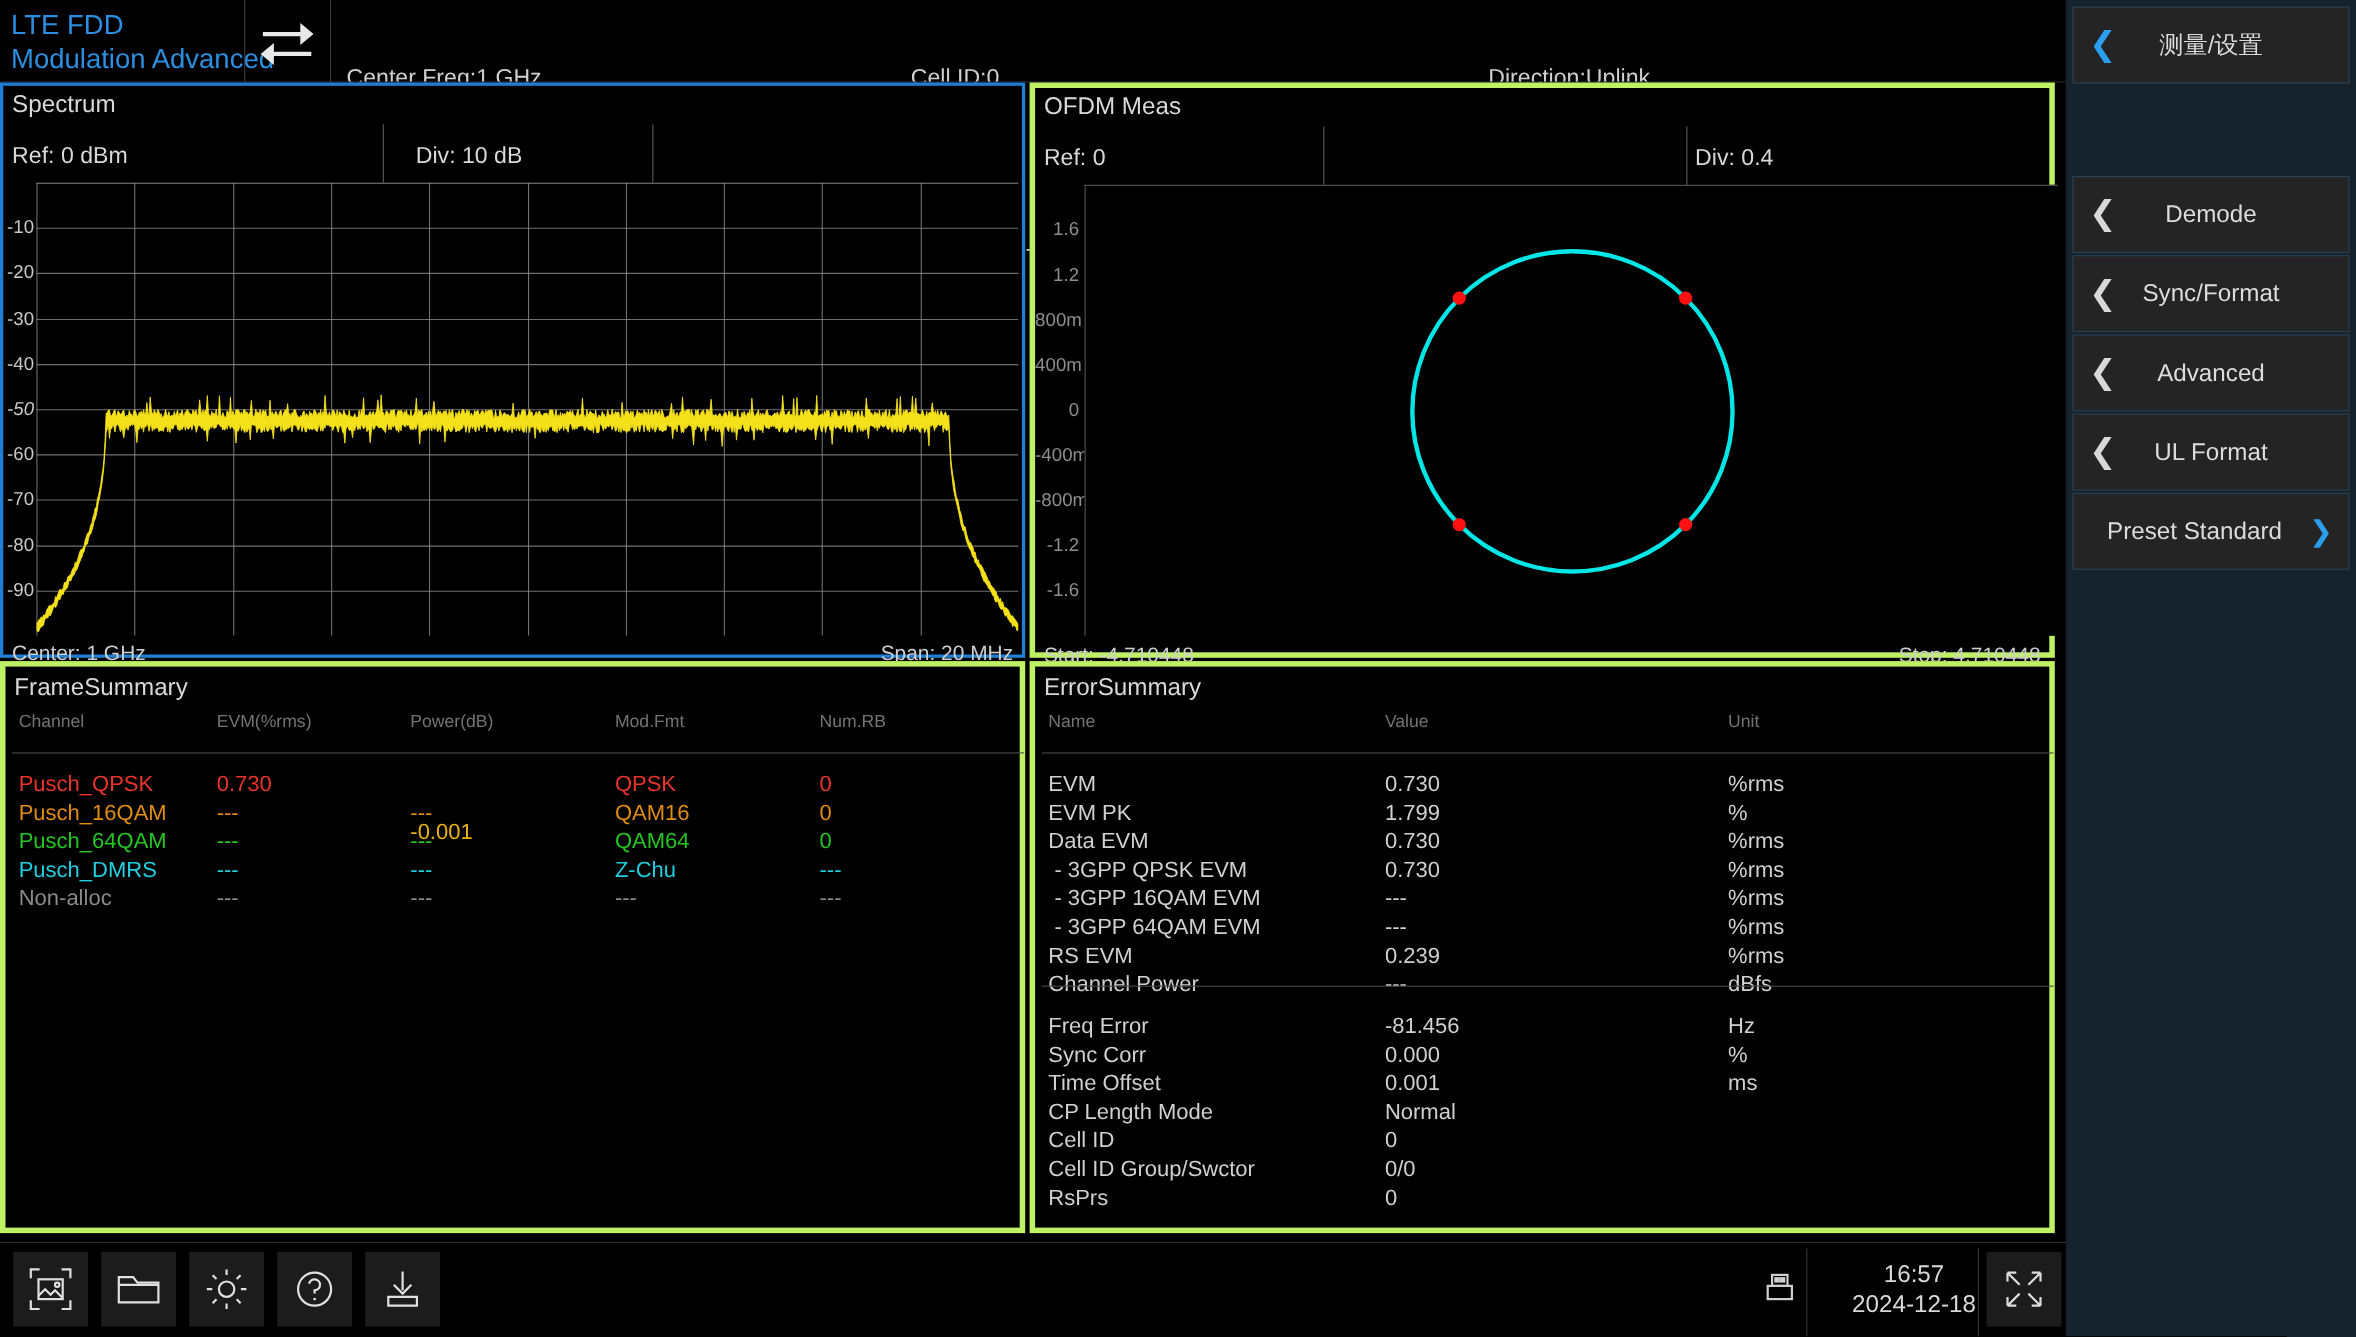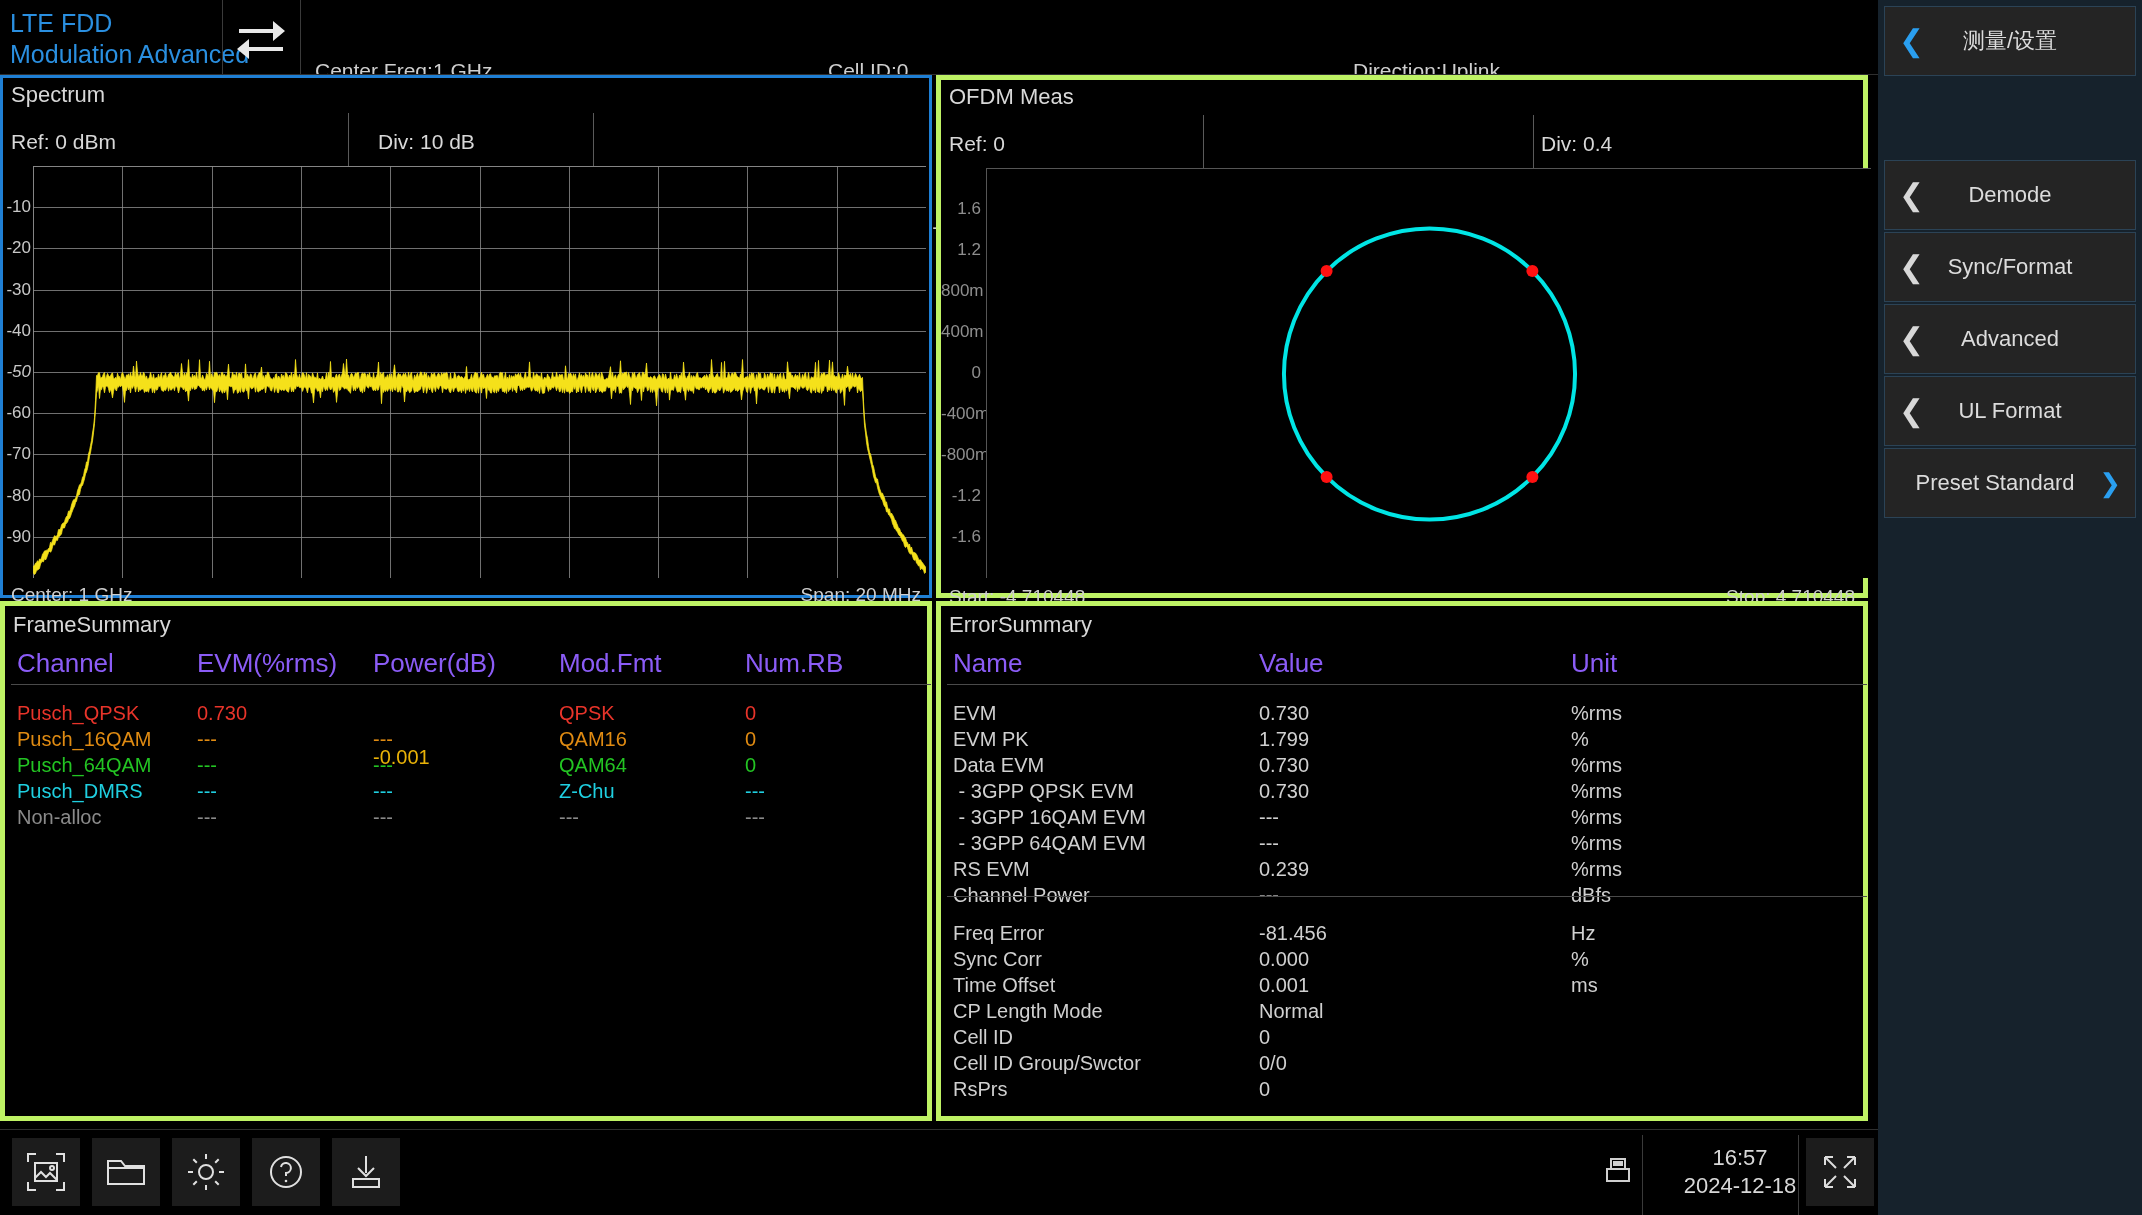--- a/index.html
+++ b/index.html
@@ -32,21 +32,21 @@
   #spectrum { left:0px; top:75px; width:932px; height:523px; }
   #ofdm     { left:936px; top:75px; width:932px; height:523px; }
   .plot { position:absolute; background:#000; }
   .footline { position:absolute; font-size:19px; color:#cfcfcf; white-space:nowrap; }
   .ytick { position:absolute; font-size:17px; color:#c8c8c8; text-align:right; white-space:nowrap; }
   .ytick-d { position:absolute; font-size:17px; color:#8e8e8e; text-align:right; white-space:nowrap; }
 
   
   #framesum { left:0px; top:601px; width:932px; height:520px; }
   #errorsum { left:936px; top:601px; width:932px; height:520px; }
-  .thead { position:absolute; font-size:26px; color:#8b5cf6; white-space:nowrap; }
+  .thead { position:absolute; font-size:16px; color:#737373; white-space:nowrap; }
   .hrule { position:absolute; height:1px; background:#4a4a4a; }
   .cell { position:absolute; font-size:20px; white-space:nowrap; }
 
   
   #sidebar { position:absolute; left:1878px; top:0; width:264px; height:1215px;
              background:#16222c; }
   .sb-item { position:absolute; left:6px; width:252px; background:#242424;
              border:1px solid #2b4356; display:flex; align-items:center; }
   .sb-chev { position:absolute; left:14px; font-size:30px; line-height:1; }
   .sb-label { width:100%; text-align:center; font-size:22px; color:#dcdcdc; }

